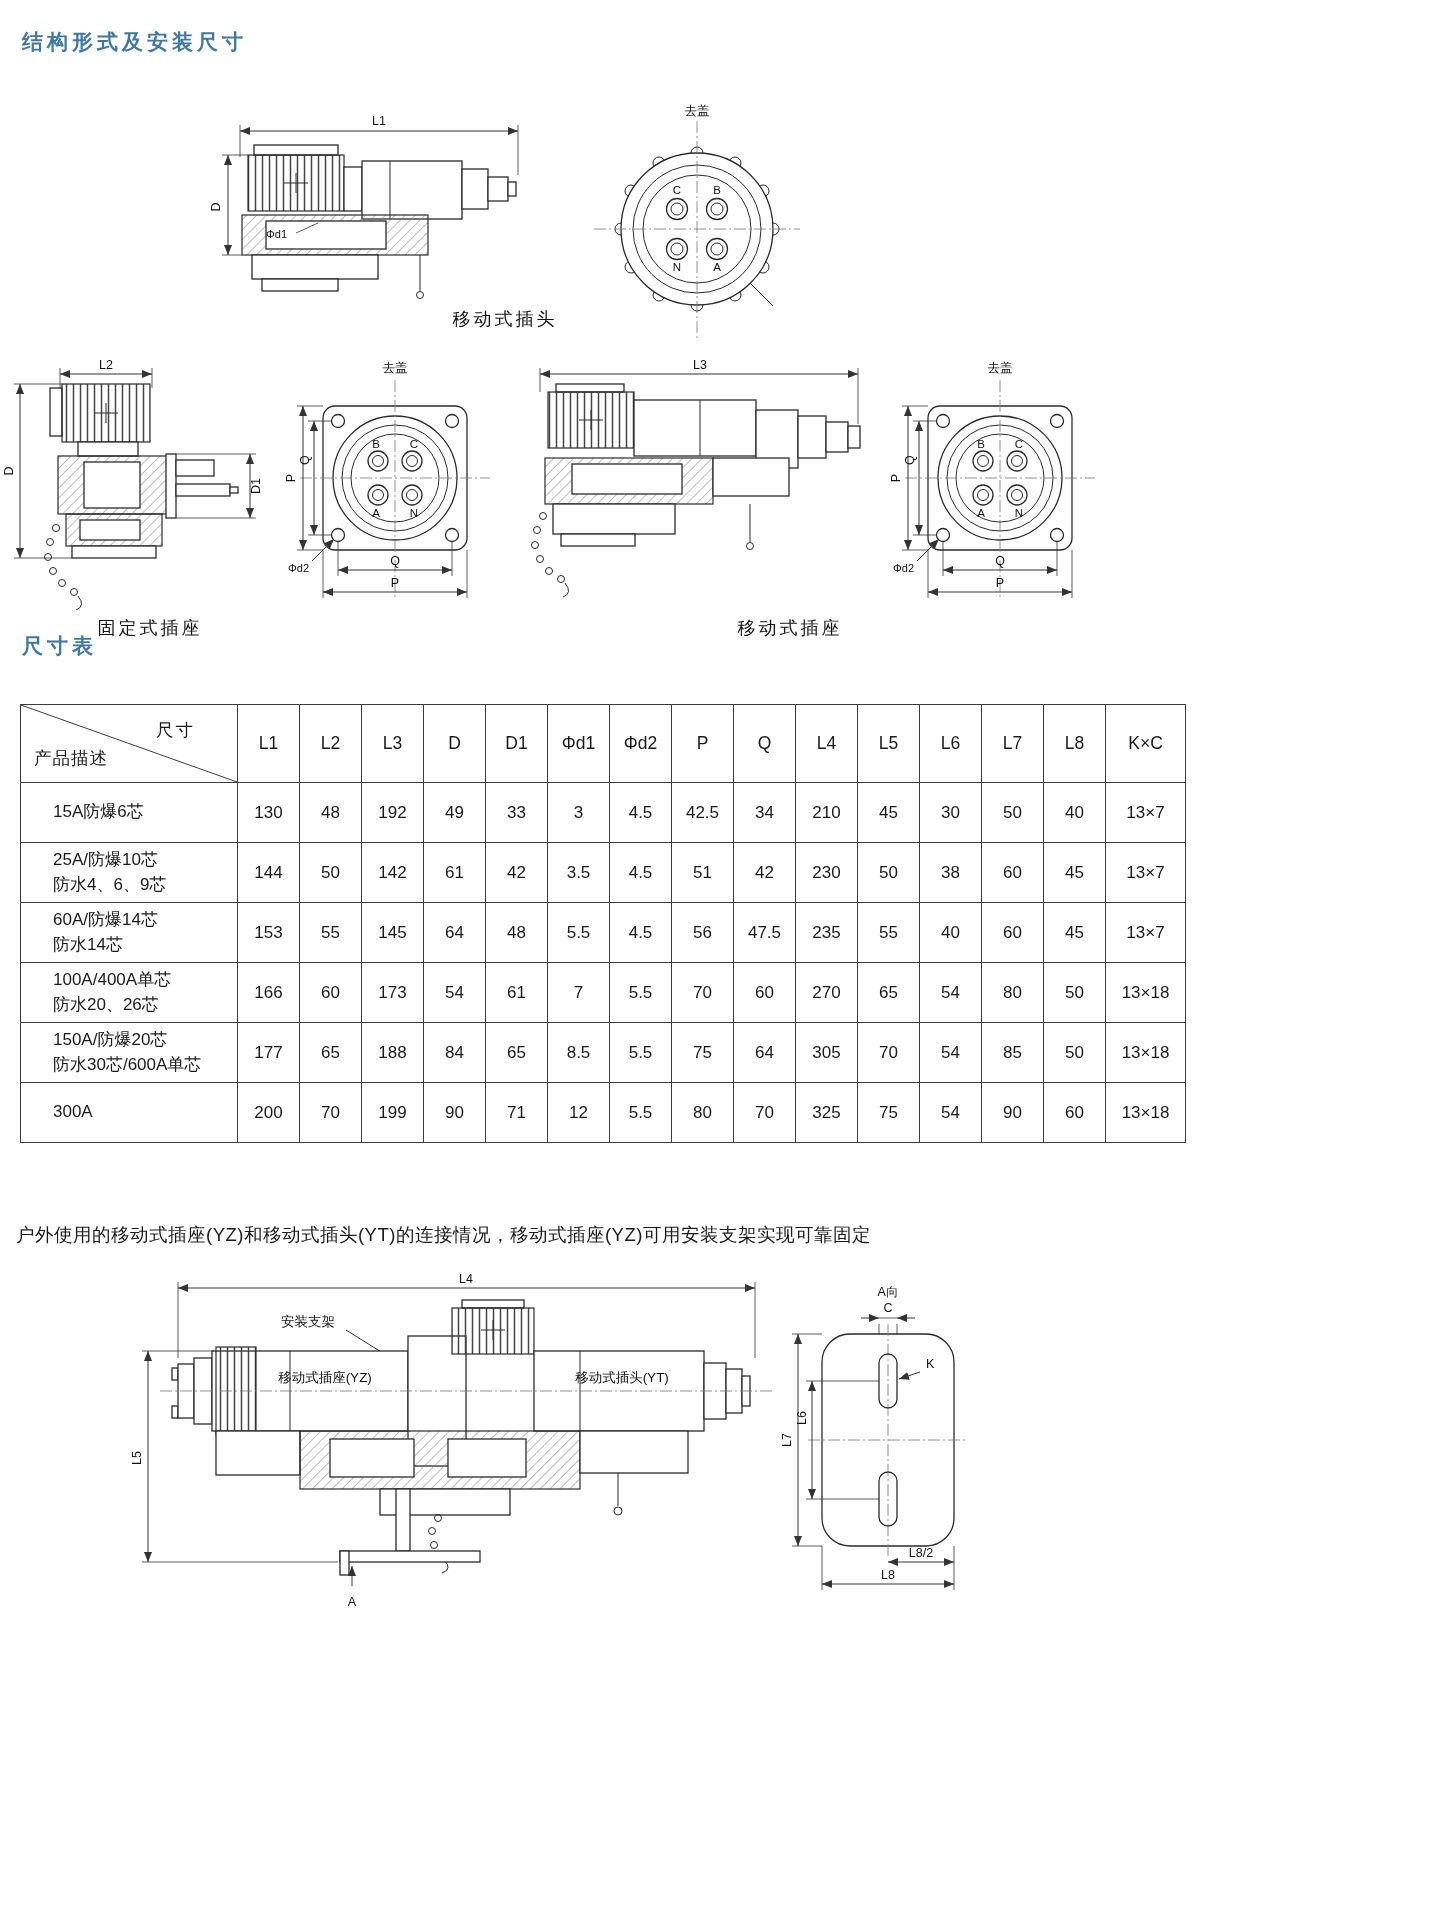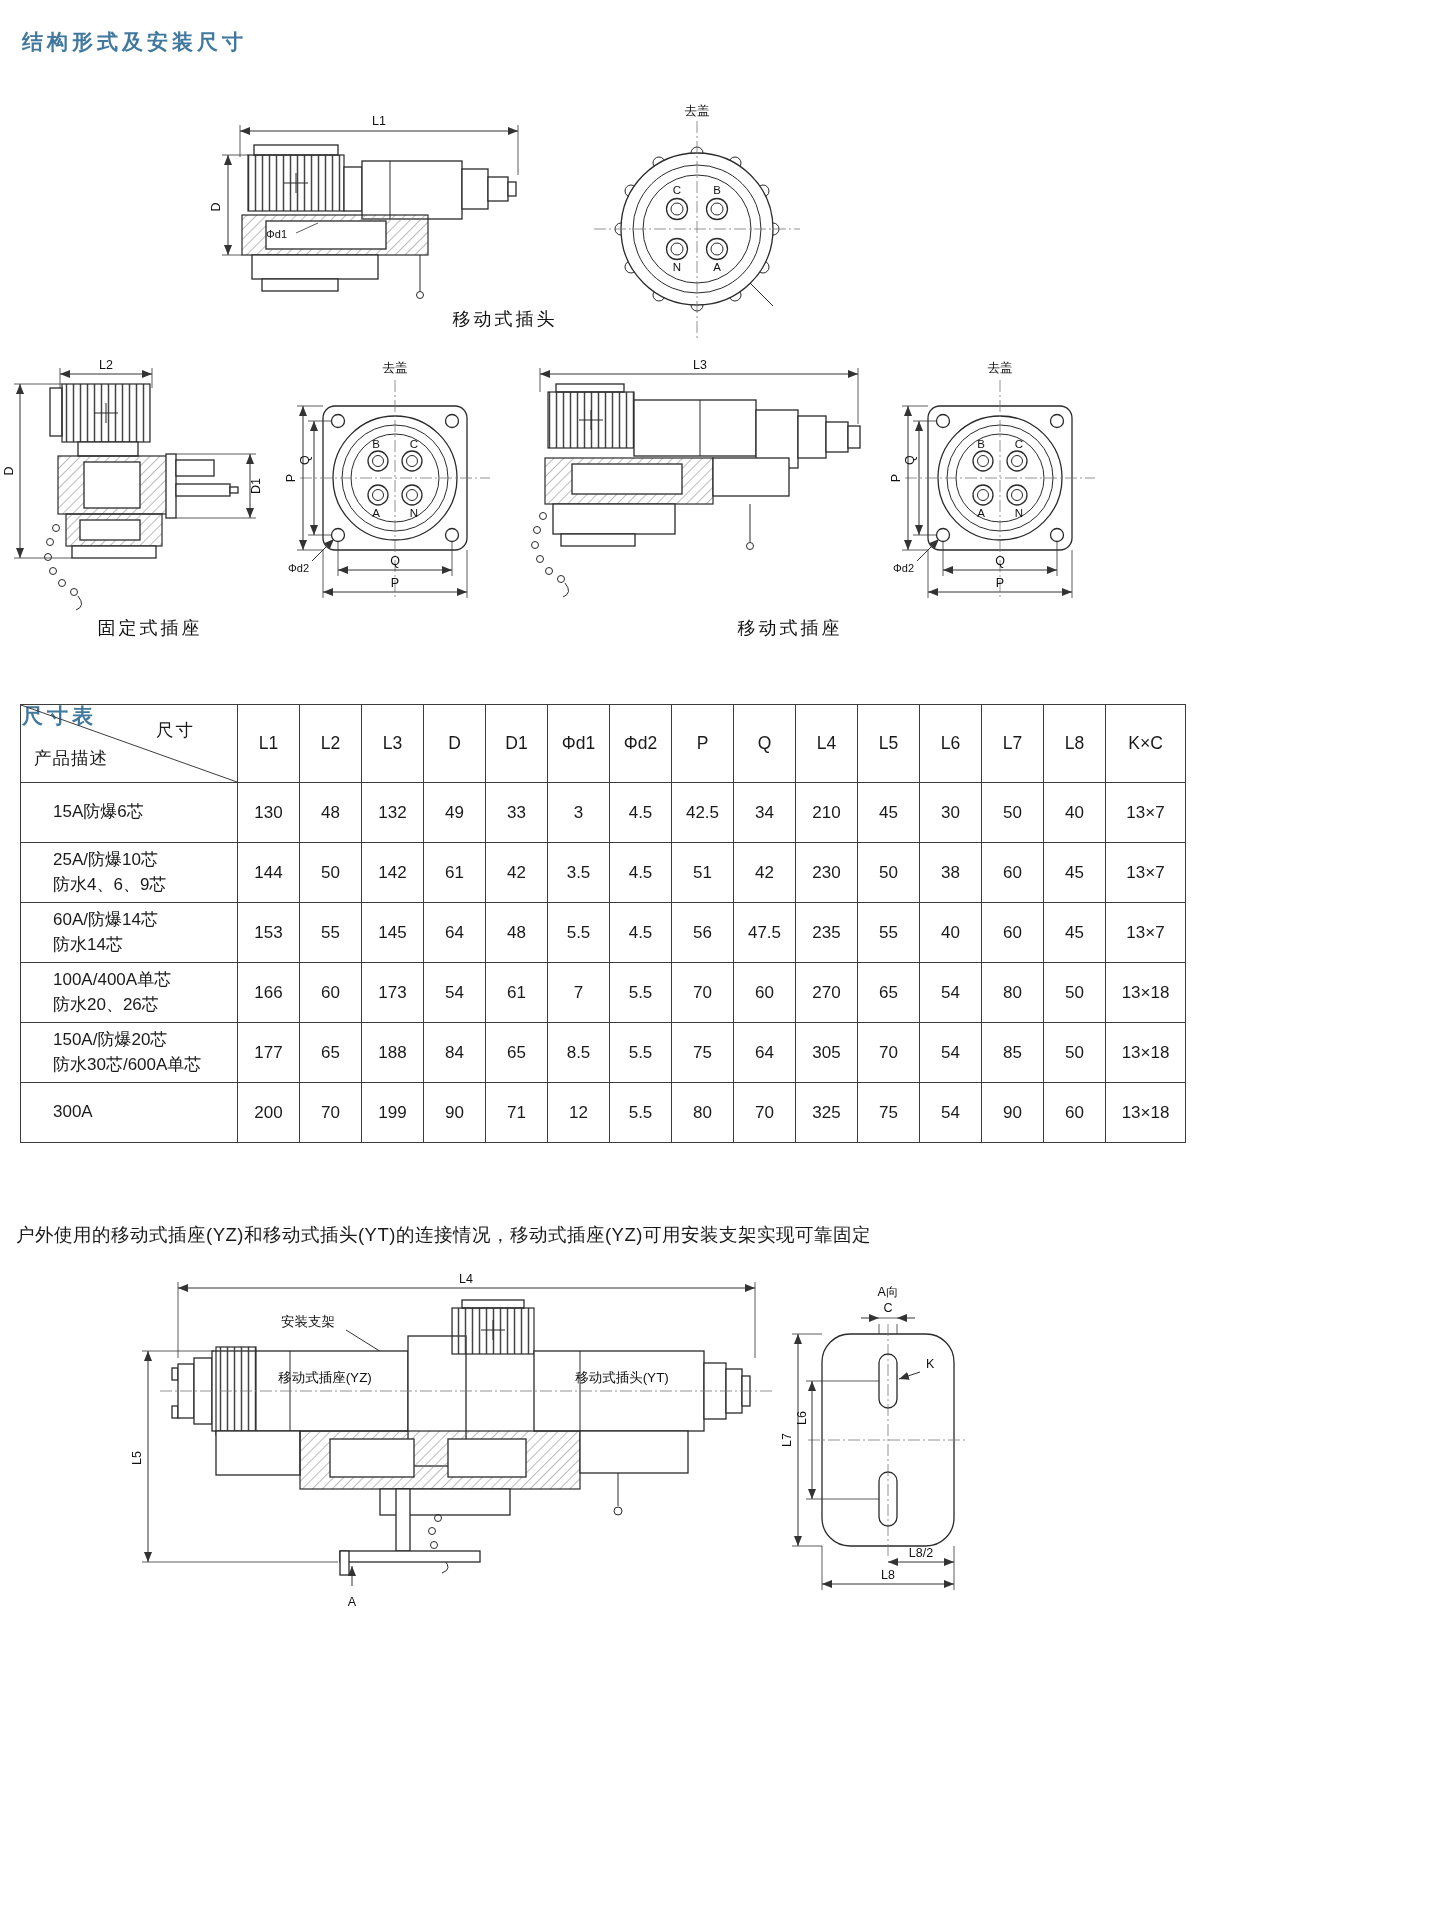--- a/index.html
+++ b/index.html
@@ -1,21 +1,21 @@
 <!DOCTYPE html>
 <html><head>
 <meta charset="utf-8">
 <style>
   * { margin:0; padding:0; box-sizing:border-box; }
   body { background:#fff; font-family:"Liberation Sans","DejaVu Sans",sans-serif; color:#111; }
   .page { position:relative; width:1441px; height:1716px; background:#fff; overflow:hidden; }
   .abs { position:absolute; }
   .sec-title { position:absolute; left:22px; color:#41789e; font-size:21px; font-weight:600; letter-spacing:4px; }
   .t1 { top:28px; }
-  .t2 { top:702px; }
+  .t2 { top:632px; }
   .note { position:absolute; left:16px; top:1222px; font-size:18.5px; color:#1a1a1a; letter-spacing:0.5px; }
 
   
   .dim-table { position:absolute; left:20px; top:704px; width:1165px; border-collapse:collapse; table-layout:fixed; font-size:17px; color:#1a1a1a; }
   .dim-table th, .dim-table td { border:1px solid #3c3c3c; text-align:center; vertical-align:middle; font-weight:normal; padding:4px 2px; }
   .dim-table thead th { height:78px; font-size:17.5px; }
   .dim-table tbody td { height:60px; }
   .dim-table td.desc { text-align:left; padding-left:32px; white-space:pre-line; line-height:1.45; }
   th.corner { position:relative; padding:12px; }
   th.corner svg { position:absolute; left:0; top:0; width:100%; height:100%; }
@@ -378,21 +378,21 @@
           <th>L7</th>
           <th>L8</th>
           <th>K×C</th>
         </tr>
     </thead>
     <tbody>
         <tr>
           <td class="desc">15A防爆6芯</td>
           <td>130</td>
           <td>48</td>
-          <td>132</td>
+          <td>192</td>
           <td>49</td>
           <td>33</td>
           <td>3</td>
           <td>4.5</td>
           <td>42.5</td>
           <td>34</td>
           <td>210</td>
           <td>45</td>
           <td>30</td>
           <td>50</td>

